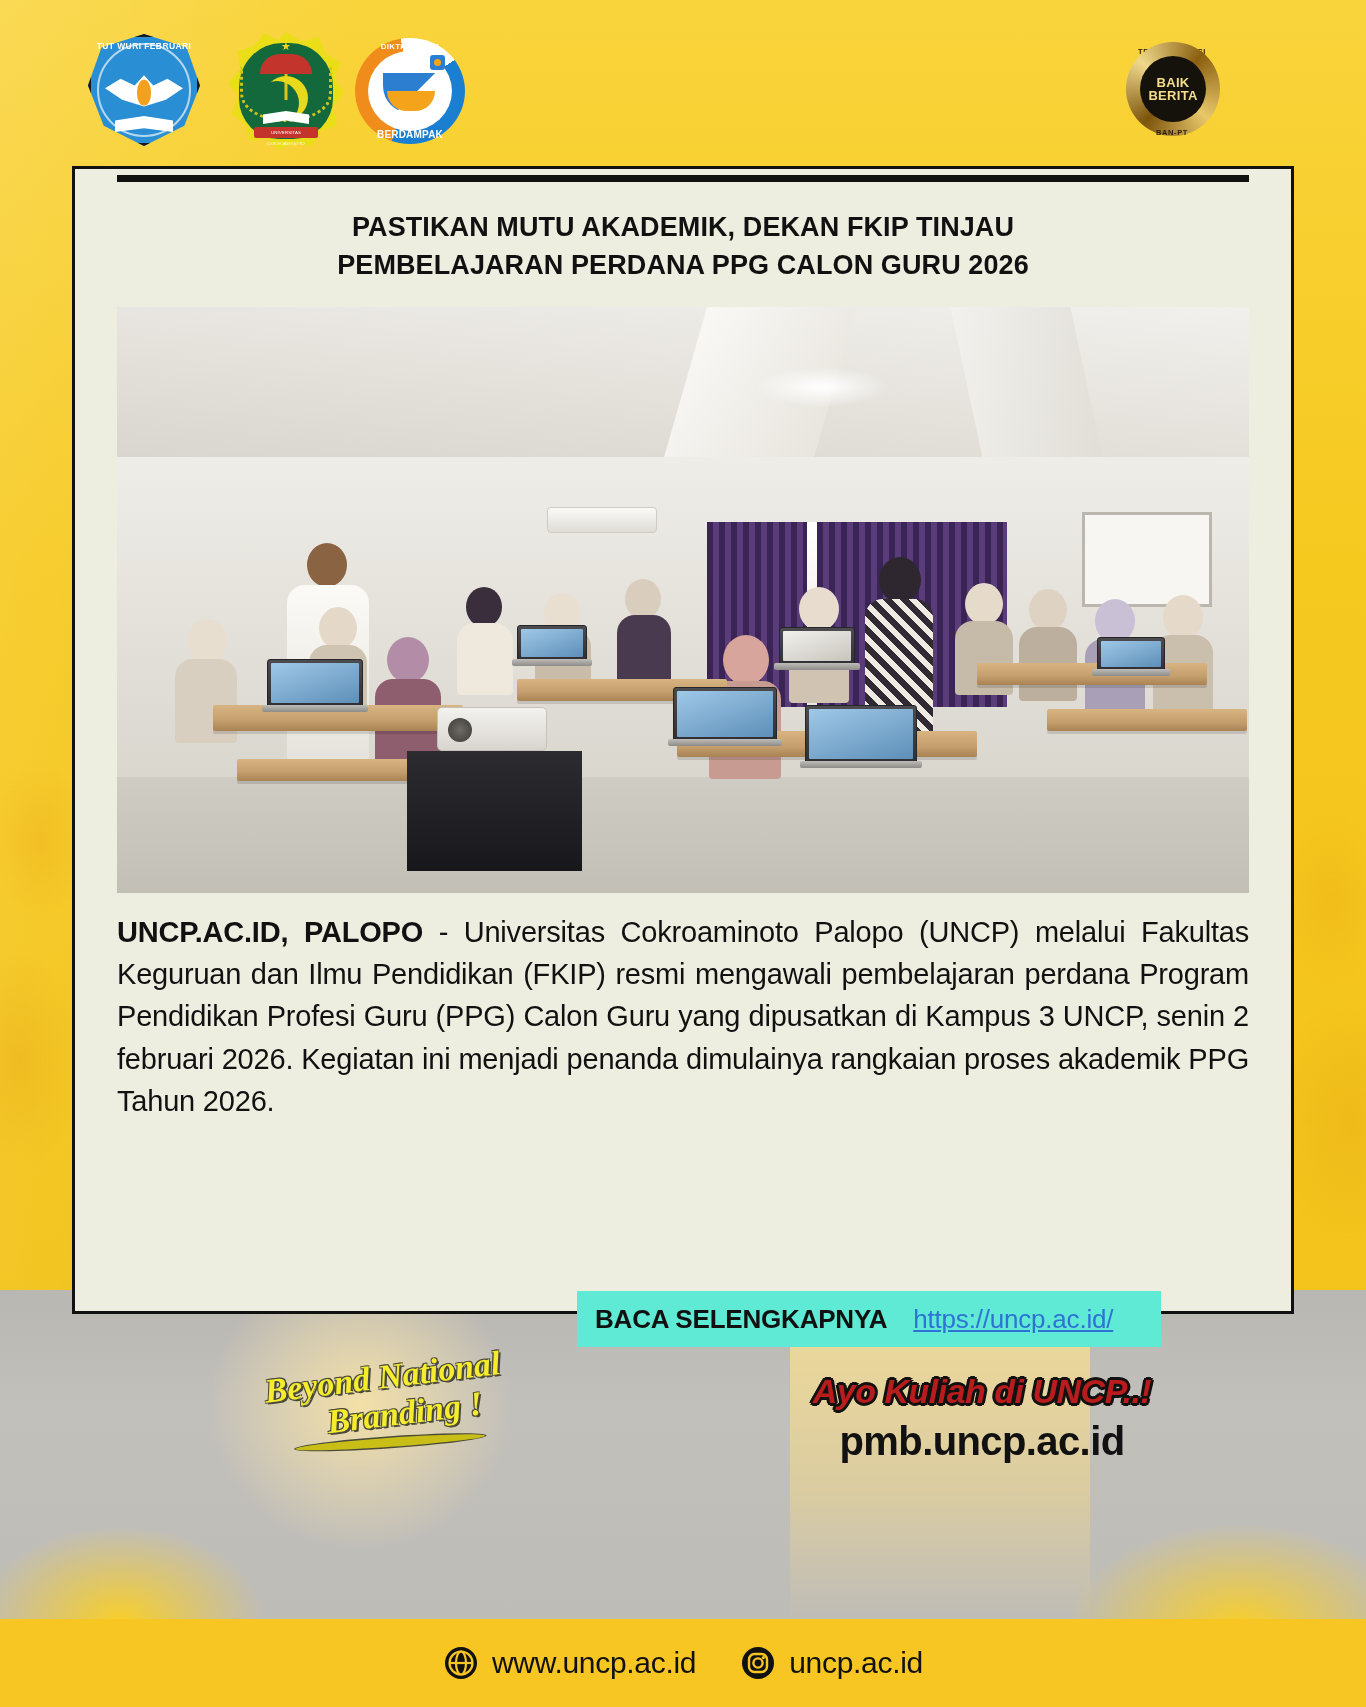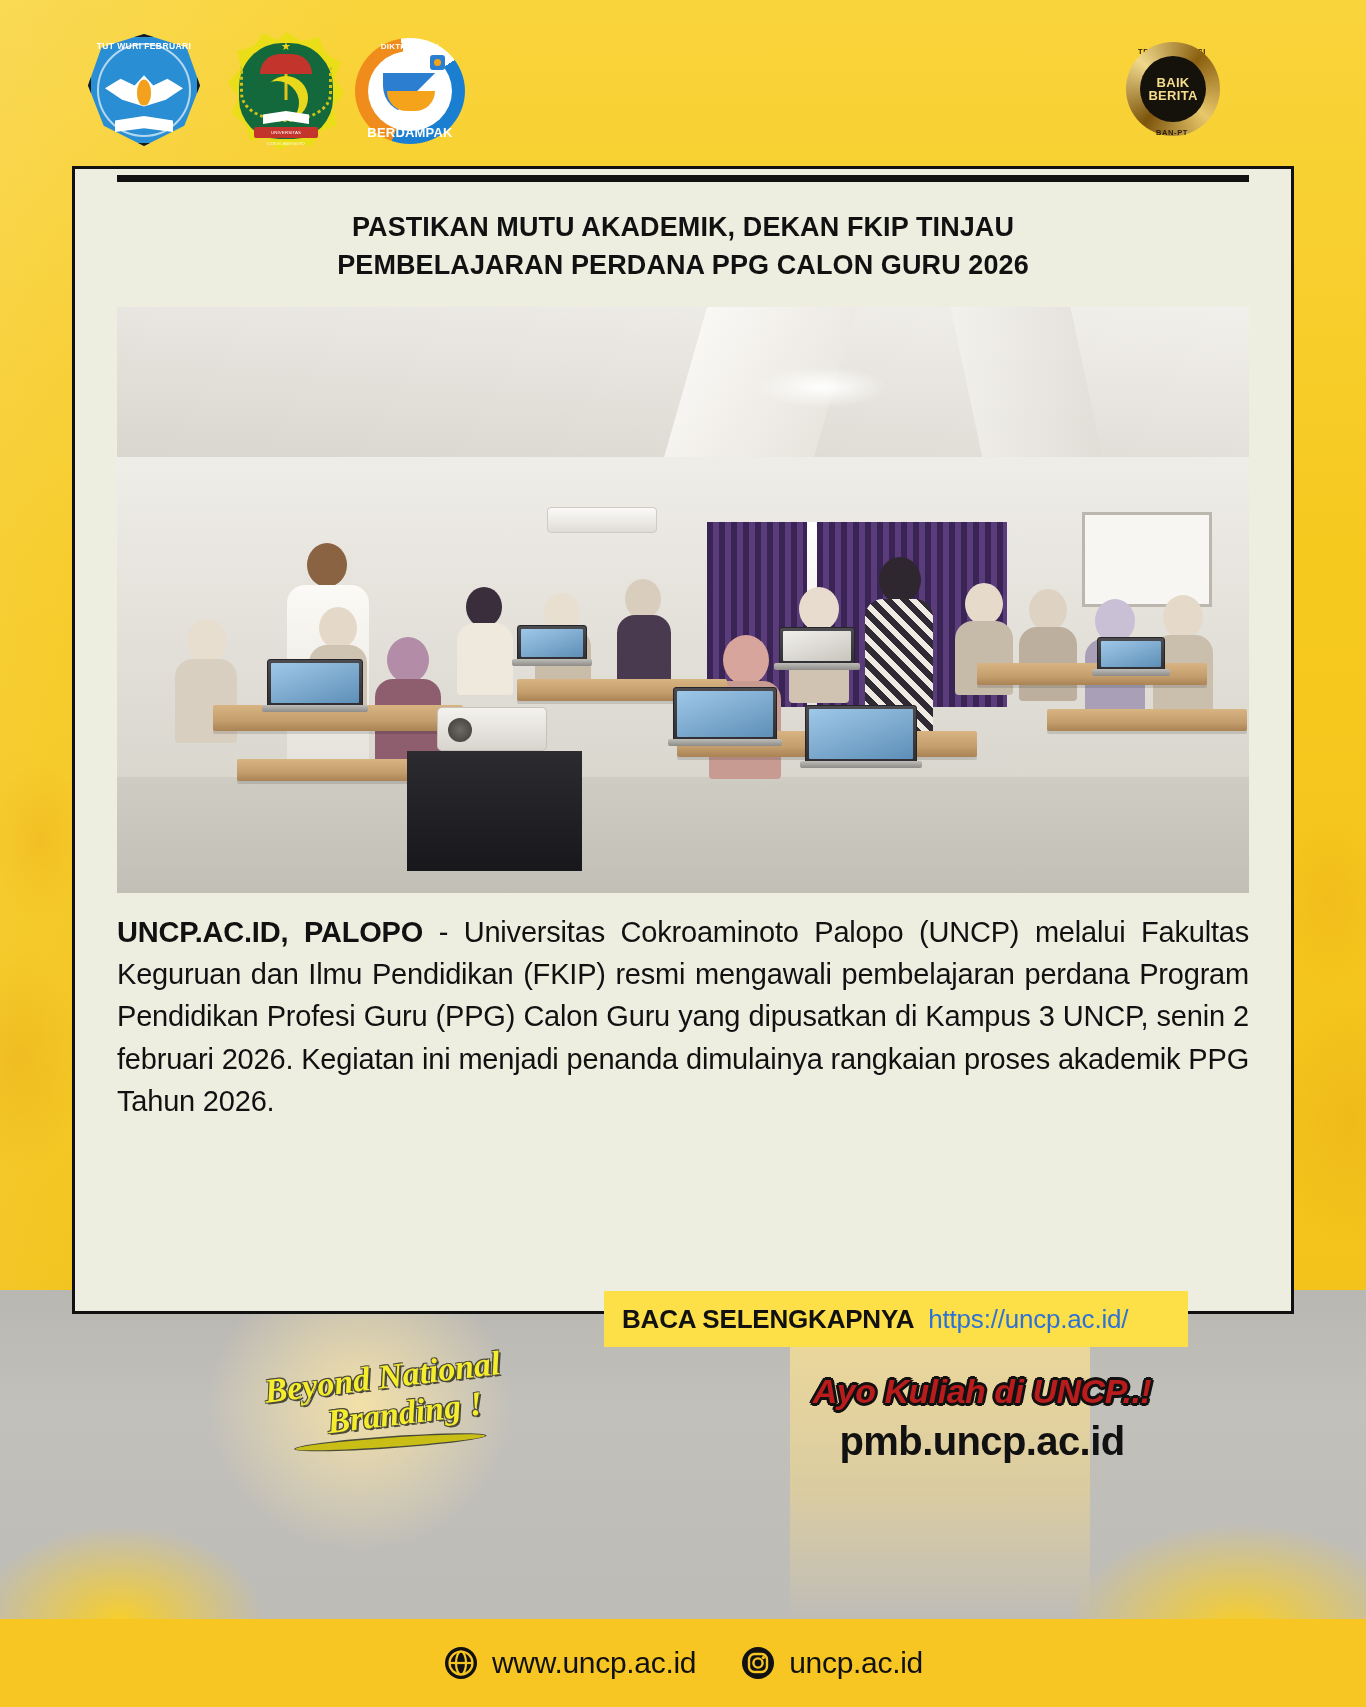--- a/index.html
+++ b/index.html
@@ -173,21 +173,21 @@
   .dk-sq::after{
     content:""; position:absolute; left:4px; top:4px; width:7px; height:7px;
     background:#F5A31B; border-radius:50%;
   }
   .dk-top-text{
     position:absolute; left:0; top:4px; width:100%; text-align:center;
     font-size:8px; font-weight:bold; color:#fff; letter-spacing:.2px;
   }
   .dk-bot-text{
     position:absolute; left:0; bottom:4px; width:100%; text-align:center;
-    font-size:13px; font-weight:bold; color:#fff; letter-spacing:.2px;
+    font-size:10px; font-weight:bold; color:#fff; letter-spacing:.2px;
   }
 
   
   .logo-akred { right:128px; top:26px; width:132px; height:132px; }
   .ak-laurel{
     position:absolute; left:0; top:8px; width:132px; height:120px;
     border-radius:50%;
     background:
       radial-gradient(circle at 50% 50%, rgba(0,0,0,0) 55%, rgba(0,0,0,0) 100%);
   }
@@ -343,27 +343,27 @@
     margin:18px 42px 0 42px;
     font-size:29px; line-height:1.46; color:#111;
     text-align:justify;
     letter-spacing:-.2px;
   }
   .article b{ font-weight:bold; }
 
   
   .cta{
     position:absolute;
-    left:604px; top:1291px; width:584px; height:56px;
-    background:#fde047;
+    left:577px; top:1291px; width:584px; height:56px;
+    background:#5eead4;
     display:flex; align-items:center; gap:14px;
     padding-left:18px;
   }
   .cta-label{ font-size:26px; font-weight:bold; color:#111; letter-spacing:-.2px; }
-  .cta-link{ font-size:26px; color:#2F72D6; letter-spacing:-.2px; }
+  .cta-link{ font-size:26px; color:#2F72D6; text-decoration:underline; letter-spacing:-.2px;margin-left:12px; }
 
   
   .beyond{
     position:absolute; left:222px; top:1360px; width:330px; height:110px;
     transform:rotate(-7deg);
     text-align:center;
   }
   .beyond-l1, .beyond-l2{
     font-family:"Liberation Serif", serif;
     font-style:italic; font-weight:bold; color:#F6EC2E;

